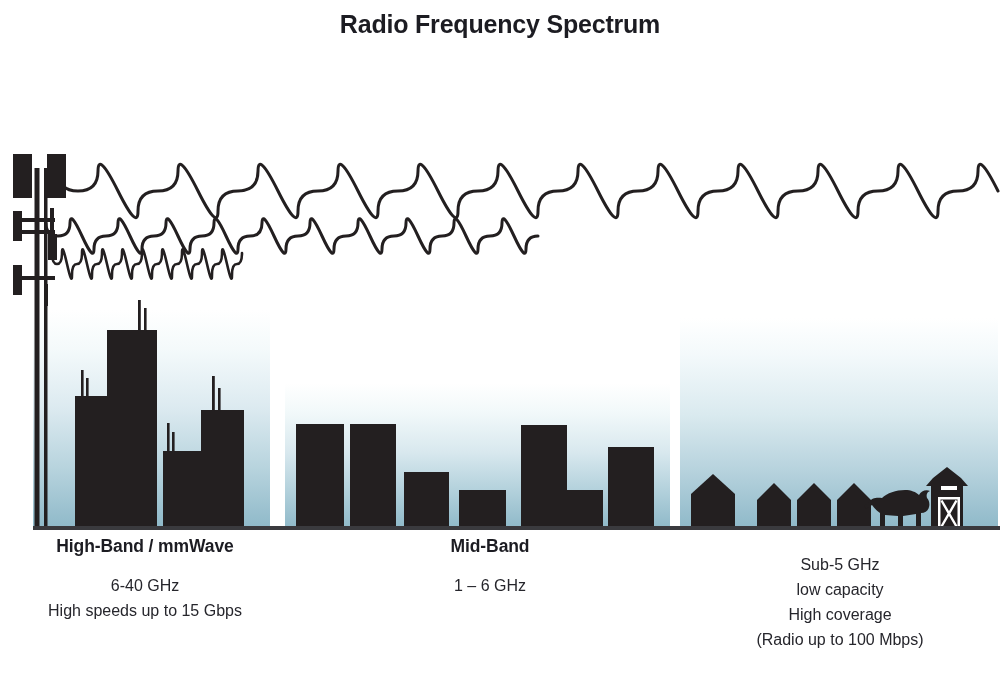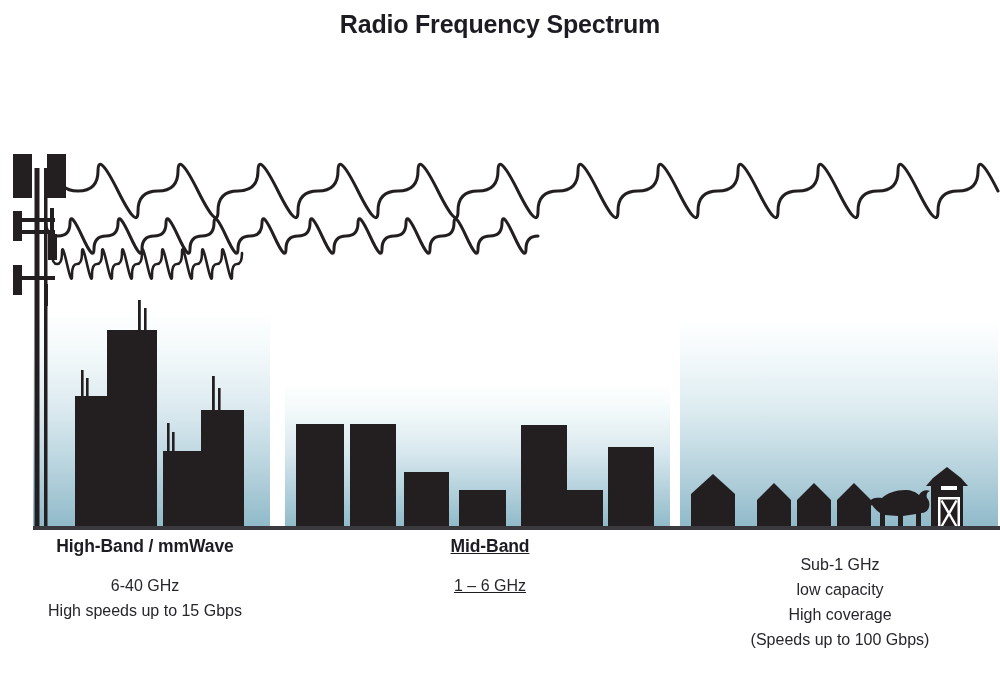--- a/index.html
+++ b/index.html
@@ -44,21 +44,21 @@
     left: 0;
     width: 1000px;
     height: 155px;
   }
   .band {
     position: absolute;
     top: 0;
     text-align: center;
   }
   .band-high { left: 0px;   width: 290px; }
-  .band-mid  { left: 340px; width: 300px; text-decoration: underline; }
+  .band-mid  { left: 340px; width: 300px; }
   .band-low  { left: 690px; width: 300px; }
   .band-name {
     font-size: 17.5px;
     font-weight: bold;
     color: #1c1c22;
     letter-spacing: -0.1px;
     white-space: nowrap;
   }
   .band-desc {
     margin-top: 16px;
@@ -239,21 +239,21 @@
 
     <div class="band band-mid">
       <div class="band-name">Mid-Band</div>
       <div class="band-desc">
         <div>1 – 6 GHz</div>
       </div>
     </div>
 
     <div class="band band-low">
       <div class="band-desc">
-        <div>Sub-1 GHz</div>
+        <div>Sub-5 GHz</div>
         <div>low capacity</div>
         <div>High coverage</div>
-        <div>(Speeds up to 100 Gbps)</div>
+        <div>(Radio up to 100 Mbps)</div>
       </div>
     </div>
 
   </div>
 </div>
 
 </body></html>

